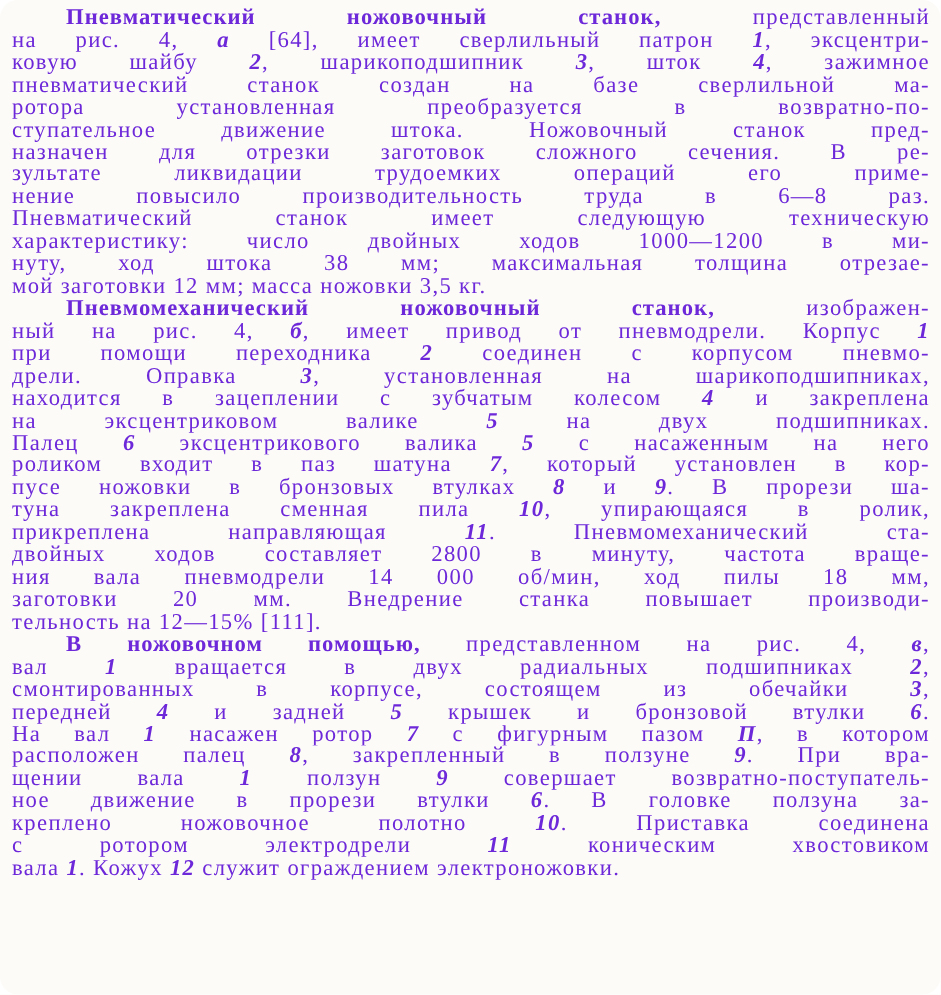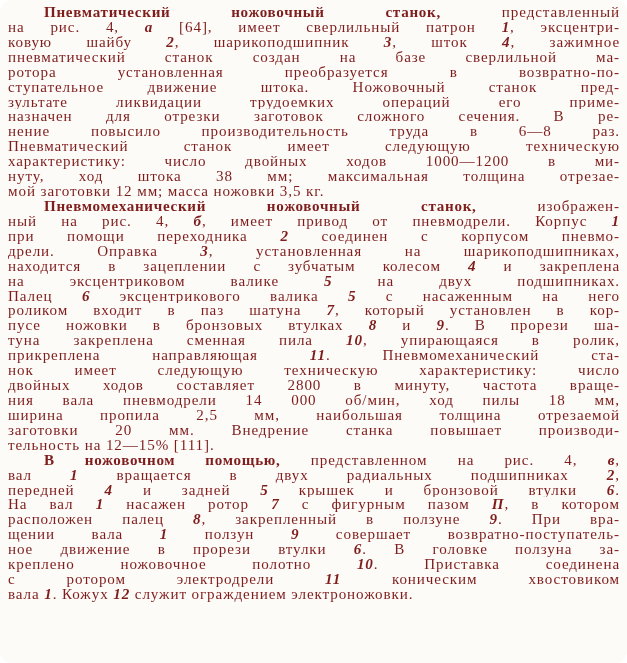--- a/index.html
+++ b/index.html
@@ -27,59 +27,58 @@
     font-weight: 500;
   }
   .line.indent { text-indent: 36px; }
   .line.last { text-align-last: left; }
   .line b { font-weight: bold; letter-spacing: 0.7px; }
   .line i { font-style: italic; font-weight: 600; }
 </style>
 </head>
 <body>
 
-<div class="page" style="background: rgb(252, 251, 247); color: #7f1d1d; border-radius: 12px;">
+<div class="page" style="background: rgb(252, 251, 247); color: #6d28d9; border-radius: 12px;">
   <div id="textblock">
       <div class="para">
         <div class="line indent"><b>Пневматический ножовочный станок,</b> представленный</div>
         <div class="line">на рис. 4, <i>а</i> [64], имеет сверлильный патрон <i>1</i>, эксцентри-</div>
         <div class="line">ковую шайбу <i>2</i>, шарикоподшипник <i>3</i>, шток <i>4</i>, зажимное</div>
         <div class="line">пневматический станок создан на базе сверлильной ма-</div>
         <div class="line">ротора установленная преобразуется в возвратно-по-</div>
         <div class="line">ступательное движение штока. Ножовочный станок пред-</div>
+        <div class="line">назначен для отрезки заготовок сложного сечения. В ре-</div>
         <div class="line">зультате ликвидации трудоемких операций его приме-</div>
-        <div class="line">назначен для отрезки заготовок сложного сечения. В ре-</div>
         <div class="line">нение повысило производительность труда в 6—8 раз.</div>
         <div class="line">Пневматический станок имеет следующую техническую</div>
         <div class="line">характеристику: число двойных ходов 1000—1200 в ми-</div>
         <div class="line">нуту, ход штока 38 мм; максимальная толщина отрезае-</div>
         <div class="line last">мой заготовки 12 мм; масса ножовки 3,5 кг.</div>
       </div>
       <div class="para">
         <div class="line indent"><b>Пневмомеханический ножовочный станок,</b> изображен-</div>
         <div class="line">ный на рис. 4, <i>б</i>, имеет привод от пневмодрели. Корпус <i>1</i></div>
         <div class="line">при помощи переходника <i>2</i> соединен с корпусом пневмо-</div>
         <div class="line">дрели. Оправка <i>3</i>, установленная на шарикоподшипниках,</div>
         <div class="line">находится в зацеплении с зубчатым колесом <i>4</i> и закреплена</div>
         <div class="line">на эксцентриковом валике <i>5</i> на двух подшипниках.</div>
         <div class="line">Палец <i>6</i> эксцентрикового валика <i>5</i> с насаженным на него</div>
         <div class="line">роликом входит в паз шатуна <i>7</i>, который установлен в кор-</div>
         <div class="line">пусе ножовки в бронзовых втулках <i>8</i> и <i>9</i>. В прорези ша-</div>
         <div class="line">туна закреплена сменная пила <i>10</i>, упирающаяся в ролик,</div>
         <div class="line">прикреплена направляющая <i>11</i>. Пневмомеханический ста-</div>
-        <div class="line">нок имеет следующую техническую характеристику: число</div>
         <div class="line">двойных ходов составляет 2800 в минуту, частота враще-</div>
         <div class="line">ния вала пневмодрели 14 000 об/мин, ход пилы 18 мм,</div>
-        <div class="line">ширина пропила 2,5 мм, наибольшая толщина отрезаемой</div>
         <div class="line">заготовки 20 мм. Внедрение станка повышает производи-</div>
         <div class="line last">тельность на 12—15% [111].</div>
       </div>
       <div class="para">
         <div class="line indent"><b>В ножовочном помощью,</b> представленном на рис. 4, <i>в</i>,</div>
         <div class="line">вал <i>1</i> вращается в двух радиальных подшипниках <i>2</i>,</div>
+        <div class="line">смонтированных в корпусе, состоящем из обечайки <i>3</i>,</div>
         <div class="line">передней <i>4</i> и задней <i>5</i> крышек и бронзовой втулки <i>6</i>.</div>
         <div class="line">На вал <i>1</i> насажен ротор <i>7</i> с фигурным пазом <i>П</i>, в котором</div>
         <div class="line">расположен палец <i>8</i>, закрепленный в ползуне <i>9</i>. При вра-</div>
         <div class="line">щении вала <i>1</i> ползун <i>9</i> совершает возвратно-поступатель-</div>
         <div class="line">ное движение в прорези втулки <i>6</i>. В головке ползуна за-</div>
         <div class="line">креплено ножовочное полотно <i>10</i>. Приставка соединена</div>
         <div class="line">с ротором электродрели <i>11</i> коническим хвостовиком</div>
         <div class="line last">вала <i>1</i>. Кожух <i>12</i> служит ограждением электроножовки.</div>
       </div>
     </div>

